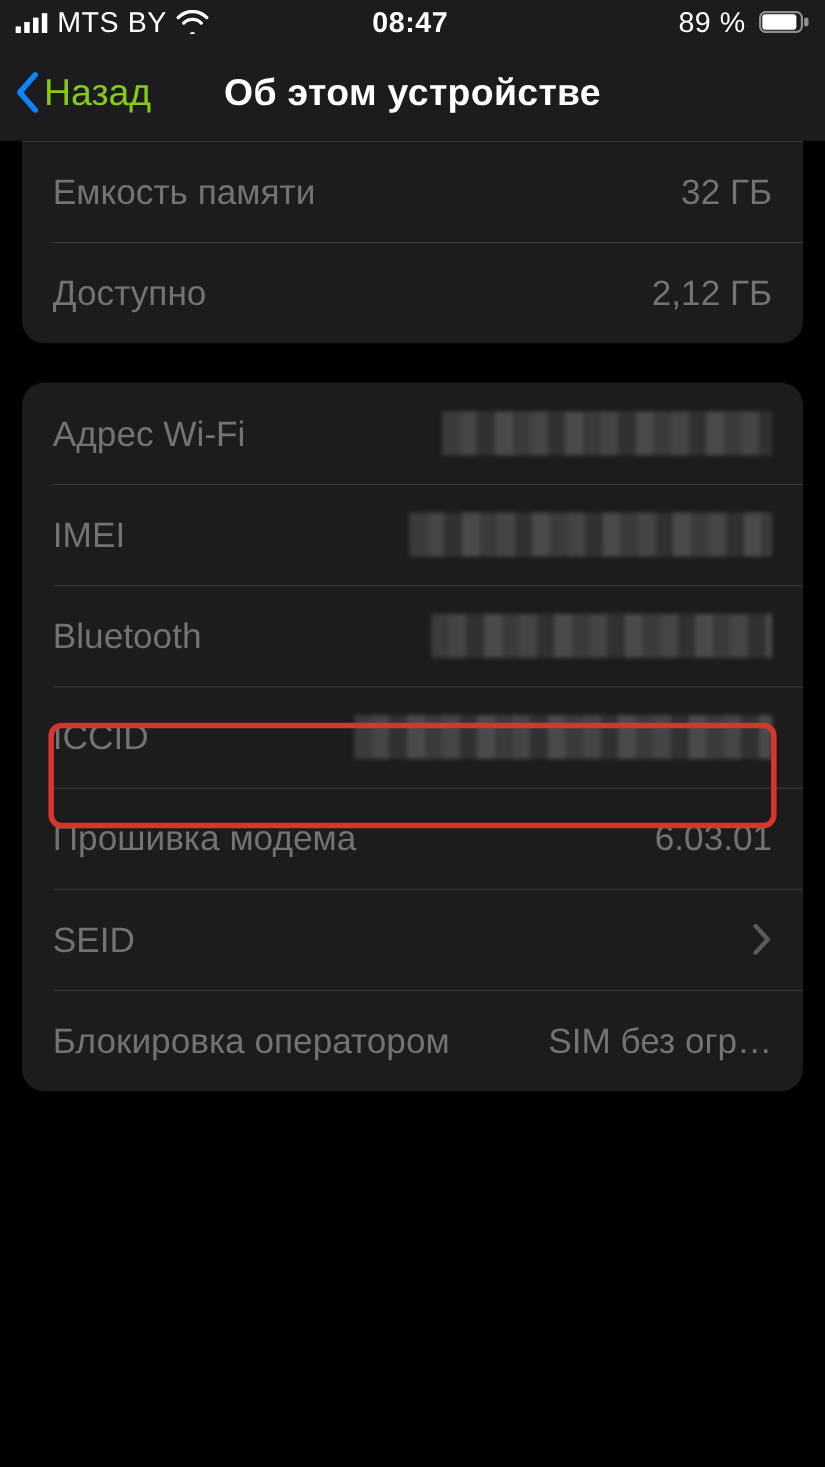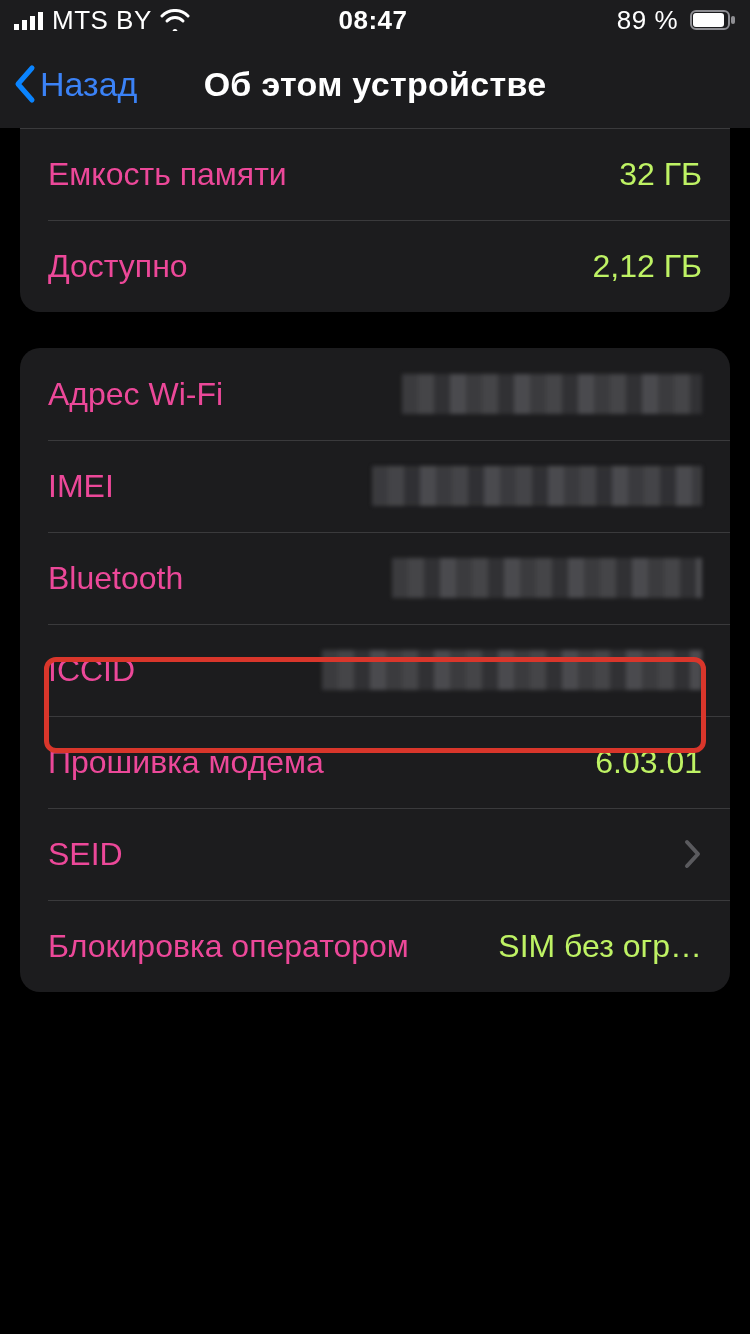--- a/index.html
+++ b/index.html
@@ -34,21 +34,21 @@
     height: 88px;
     background: #1c1c1e;
     display: flex;
     align-items: center;
     position: relative;
     padding: 0 12px;
   }
   .back-button {
     display: flex;
     align-items: center;
-    color: #3b82f6;
+    color: #84cc16;
     font-size: 34px;
     gap: 4px;
   }
   .back-chevron svg { display:block; }
   .nav-title {
     position: absolute;
     left: 0; right: 0;
     text-align: center;
     font-size: 34px;
     font-weight: 700;
@@ -83,28 +83,28 @@
   }
   .row + .row::before {
     content: "";
     position: absolute;
     left: 28px; right: 0; top: 0;
     height: 1px;
     background: #3a3a3c;
   }
   .row-label {
     font-size: 32px;
-    color: #ec4899;
+    color: #737373;
     flex: 0 0 auto;
     white-space: nowrap;
   }
   .row-spacer { flex: 1 1 auto; }
   .row-value {
     font-size: 32px;
-    color: #bef264;
+    color: #737373;
     text-align: right;
     white-space: nowrap;
     overflow: hidden;
     text-overflow: ellipsis;
     max-width: 420px;
   }
   .row-chevron {
     margin-left: 14px;
     color: #5a5a5e;
     flex: 0 0 auto;

